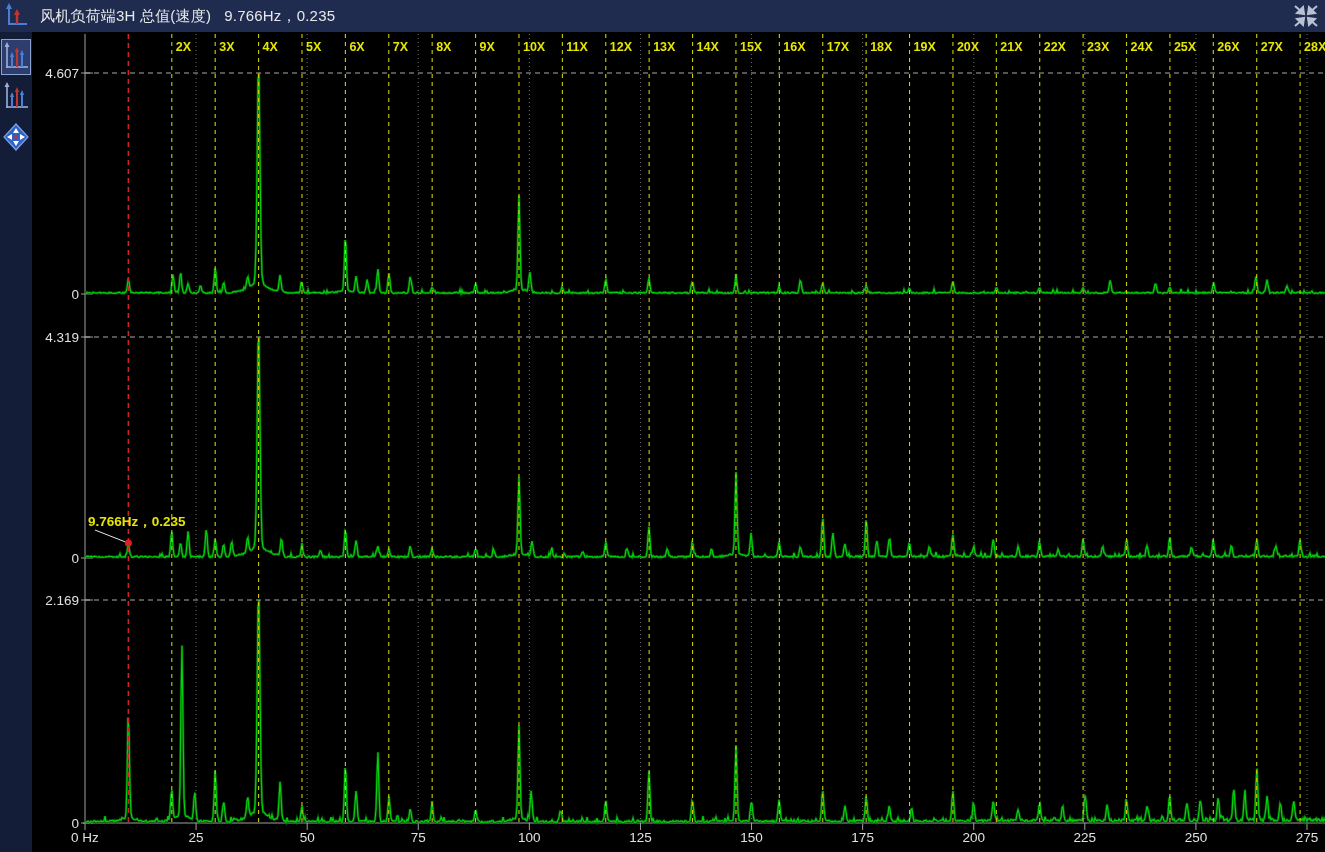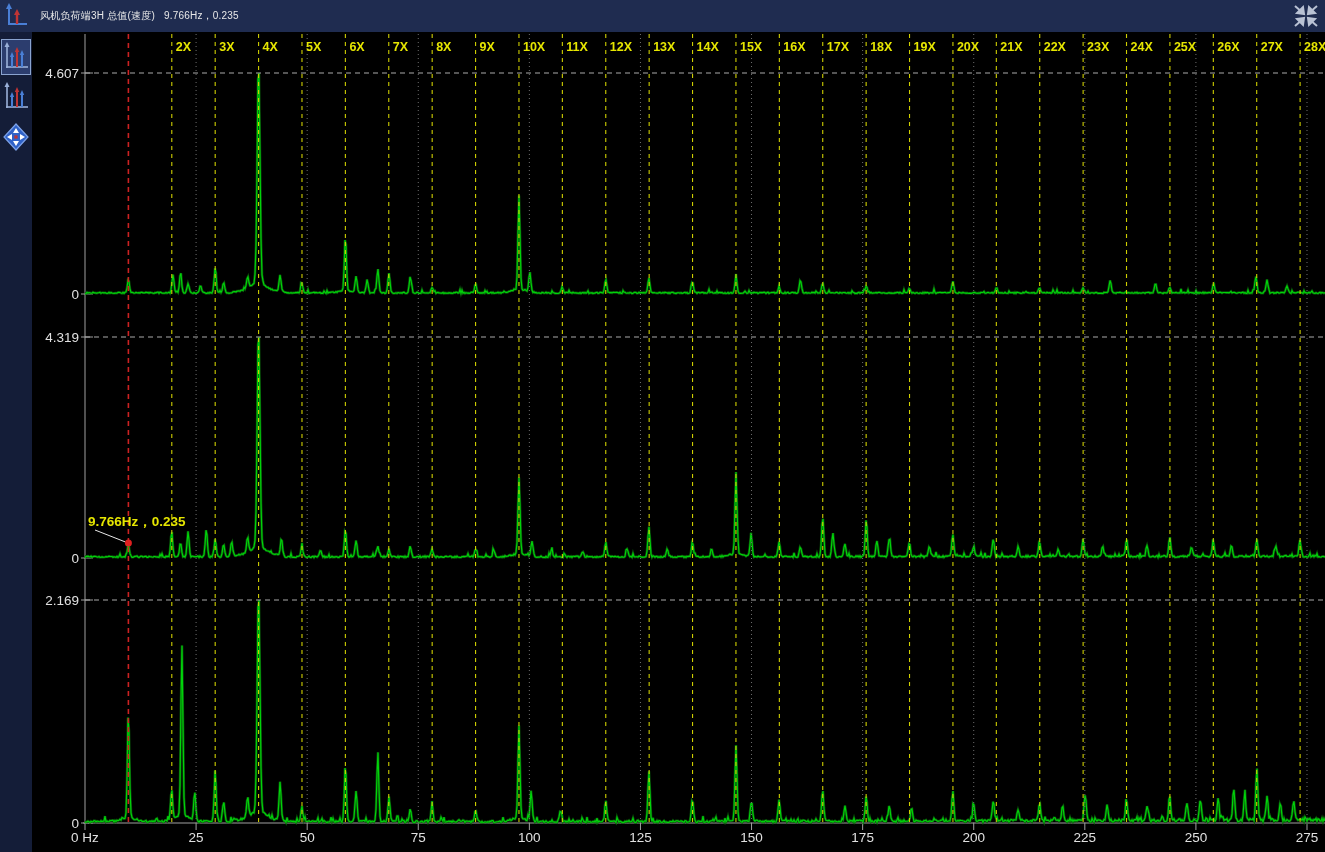--- a/index.html
+++ b/index.html
@@ -2,21 +2,21 @@
 <html><head>
 <meta charset="utf-8">
 <style>
   html,body{margin:0;padding:0;background:#000;}
   body{width:1325px;height:852px;position:relative;overflow:hidden;
        font-family:"Liberation Sans","DejaVu Sans",sans-serif;}
   
   .titlebar{position:absolute;left:0;top:0;width:1325px;height:32px;
             background:#1f2c50;display:flex;align-items:center;z-index:5;}
   .app-icon{width:28px;height:28px;margin-left:3px;flex:0 0 auto;}
-  .title{color:#e8e8e8;font-size:10px;margin-left:9px;white-space:pre;letter-spacing:.2px;}
+  .title{color:#e8e8e8;font-size:15px;margin-left:9px;white-space:pre;letter-spacing:.2px;}
   .collapse-btn{position:absolute;right:6px;top:4px;width:26px;height:24px;cursor:pointer;}
   
   .sidebar{position:absolute;left:0;top:32px;width:32px;height:820px;background:#141d38;z-index:4;}
   .tool{width:30px;height:36px;margin:0 0 4px 1px;display:flex;align-items:center;
         justify-content:center;box-sizing:border-box;cursor:pointer;}
   .tool:first-child{margin-top:7px;}
   .tool.selected{border:1px solid #8aa3cf;background:#2c3d6e;}
   
   #plot{position:absolute;left:32px;top:32px;background:#000;z-index:1;}
   text{font-family:"Liberation Sans","DejaVu Sans",sans-serif;}

